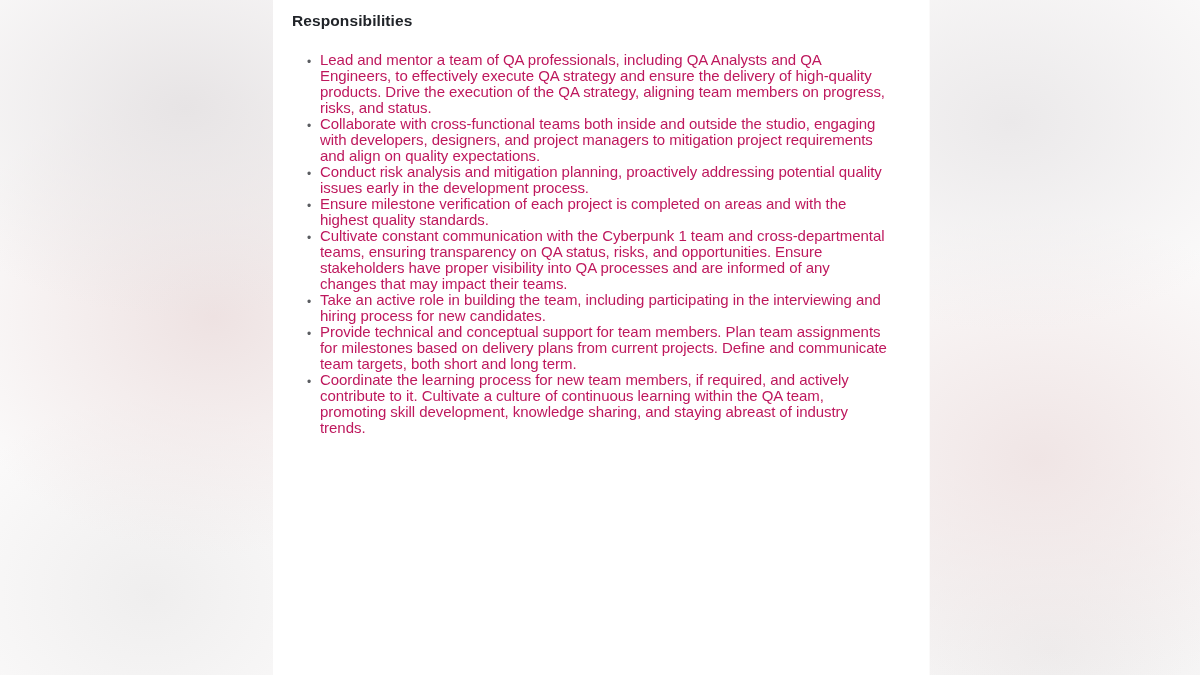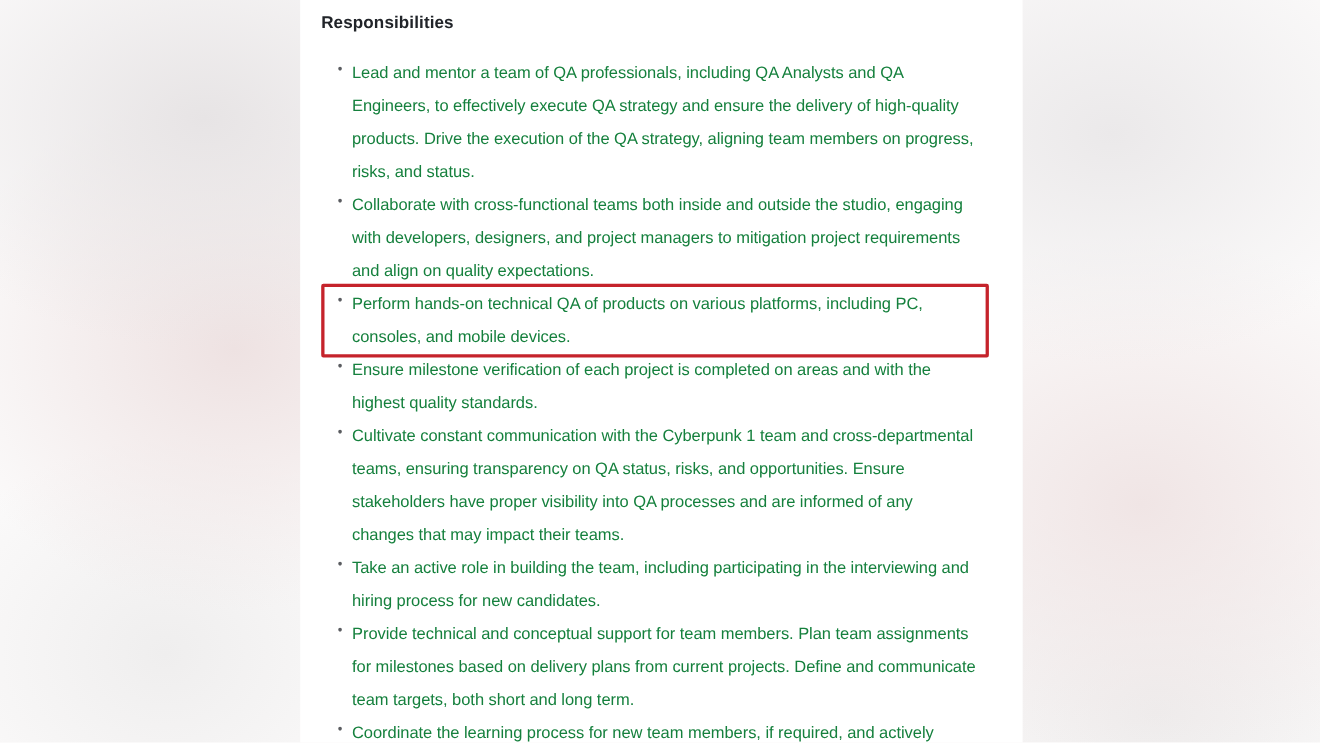--- a/index.html
+++ b/index.html
@@ -56,22 +56,22 @@
   }
   ul.resp-list {
     list-style: none;
     margin: 22px 0 0 0;
     padding: 0 0 0 14px;
   }
   ul.resp-list li {
     position: relative;
     padding-left: 14px;
     font-size: 15px;
-    line-height: 30px;
-    color: #15803d;
+    line-height: 16px;
+    color: #be185d;
     letter-spacing: -0.05px;
   }
   ul.resp-list li::before {
     content: "\2022";
     position: absolute;
     left: 1px;
     top: 0;
     font-size: 12px;
     line-height: 21.8px;
     color: #5a5c60;
@@ -94,21 +94,21 @@
 
 <div class="stage">
   <div class="bg-left"></div>
   <div class="bg-right"></div>
 
   <main class="content">
     <h2 class="section-heading">Responsibilities</h2>
     <ul class="resp-list" id="resp-list">
         <li>Lead and mentor a team of QA professionals, including QA Analysts and QA Engineers, to effectively execute QA strategy and ensure the delivery of high-quality products. Drive the execution of the QA strategy, aligning team members on progress, risks, and status.</li>
         <li>Collaborate with cross-functional teams both inside and outside the studio, engaging with developers, designers, and project managers to mitigation project requirements and align on quality expectations.</li>
-        <li class="highlight">Perform hands-on technical QA of products on various platforms, including PC, consoles, and mobile devices.<div class="hl-box"></div></li>
+        <li>Conduct risk analysis and mitigation planning, proactively addressing potential quality issues early in the development process.</li>
         <li>Ensure milestone verification of each project is completed on areas and with the highest quality standards.</li>
         <li>Cultivate constant communication with the Cyberpunk 1 team and cross-departmental teams, ensuring transparency on QA status, risks, and opportunities. Ensure stakeholders have proper visibility into QA processes and are informed of any changes that may impact their teams.</li>
         <li>Take an active role in building the team, including participating in the interviewing and hiring process for new candidates.</li>
         <li>Provide technical and conceptual support for team members. Plan team assignments for milestones based on delivery plans from current projects. Define and communicate team targets, both short and long term.</li>
         <li>Coordinate the learning process for new team members, if required, and actively contribute to it. Cultivate a culture of continuous learning within the QA team, promoting skill development, knowledge sharing, and staying abreast of industry trends.</li>
       </ul>
   </main>
 </div>
 
 </body></html>

